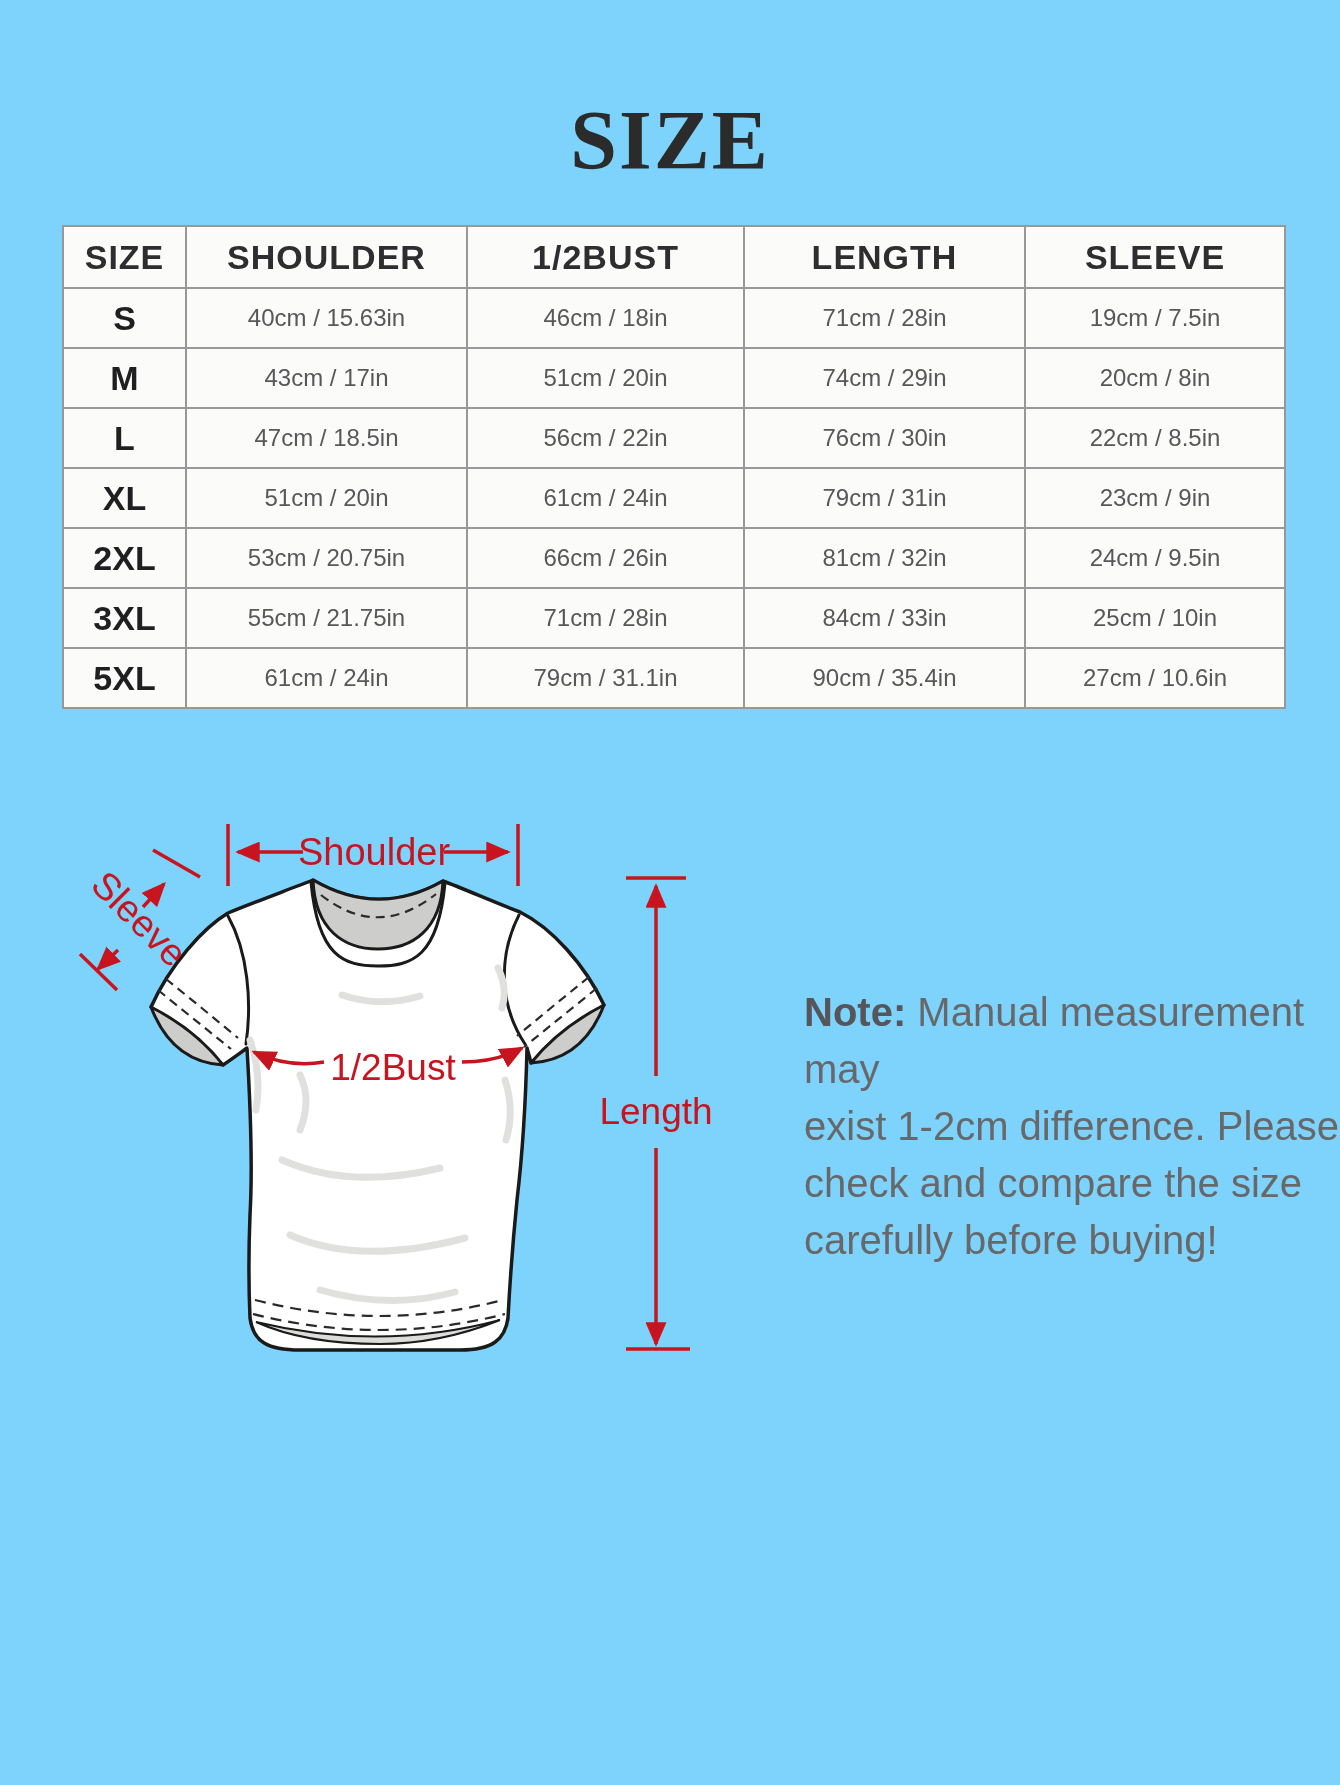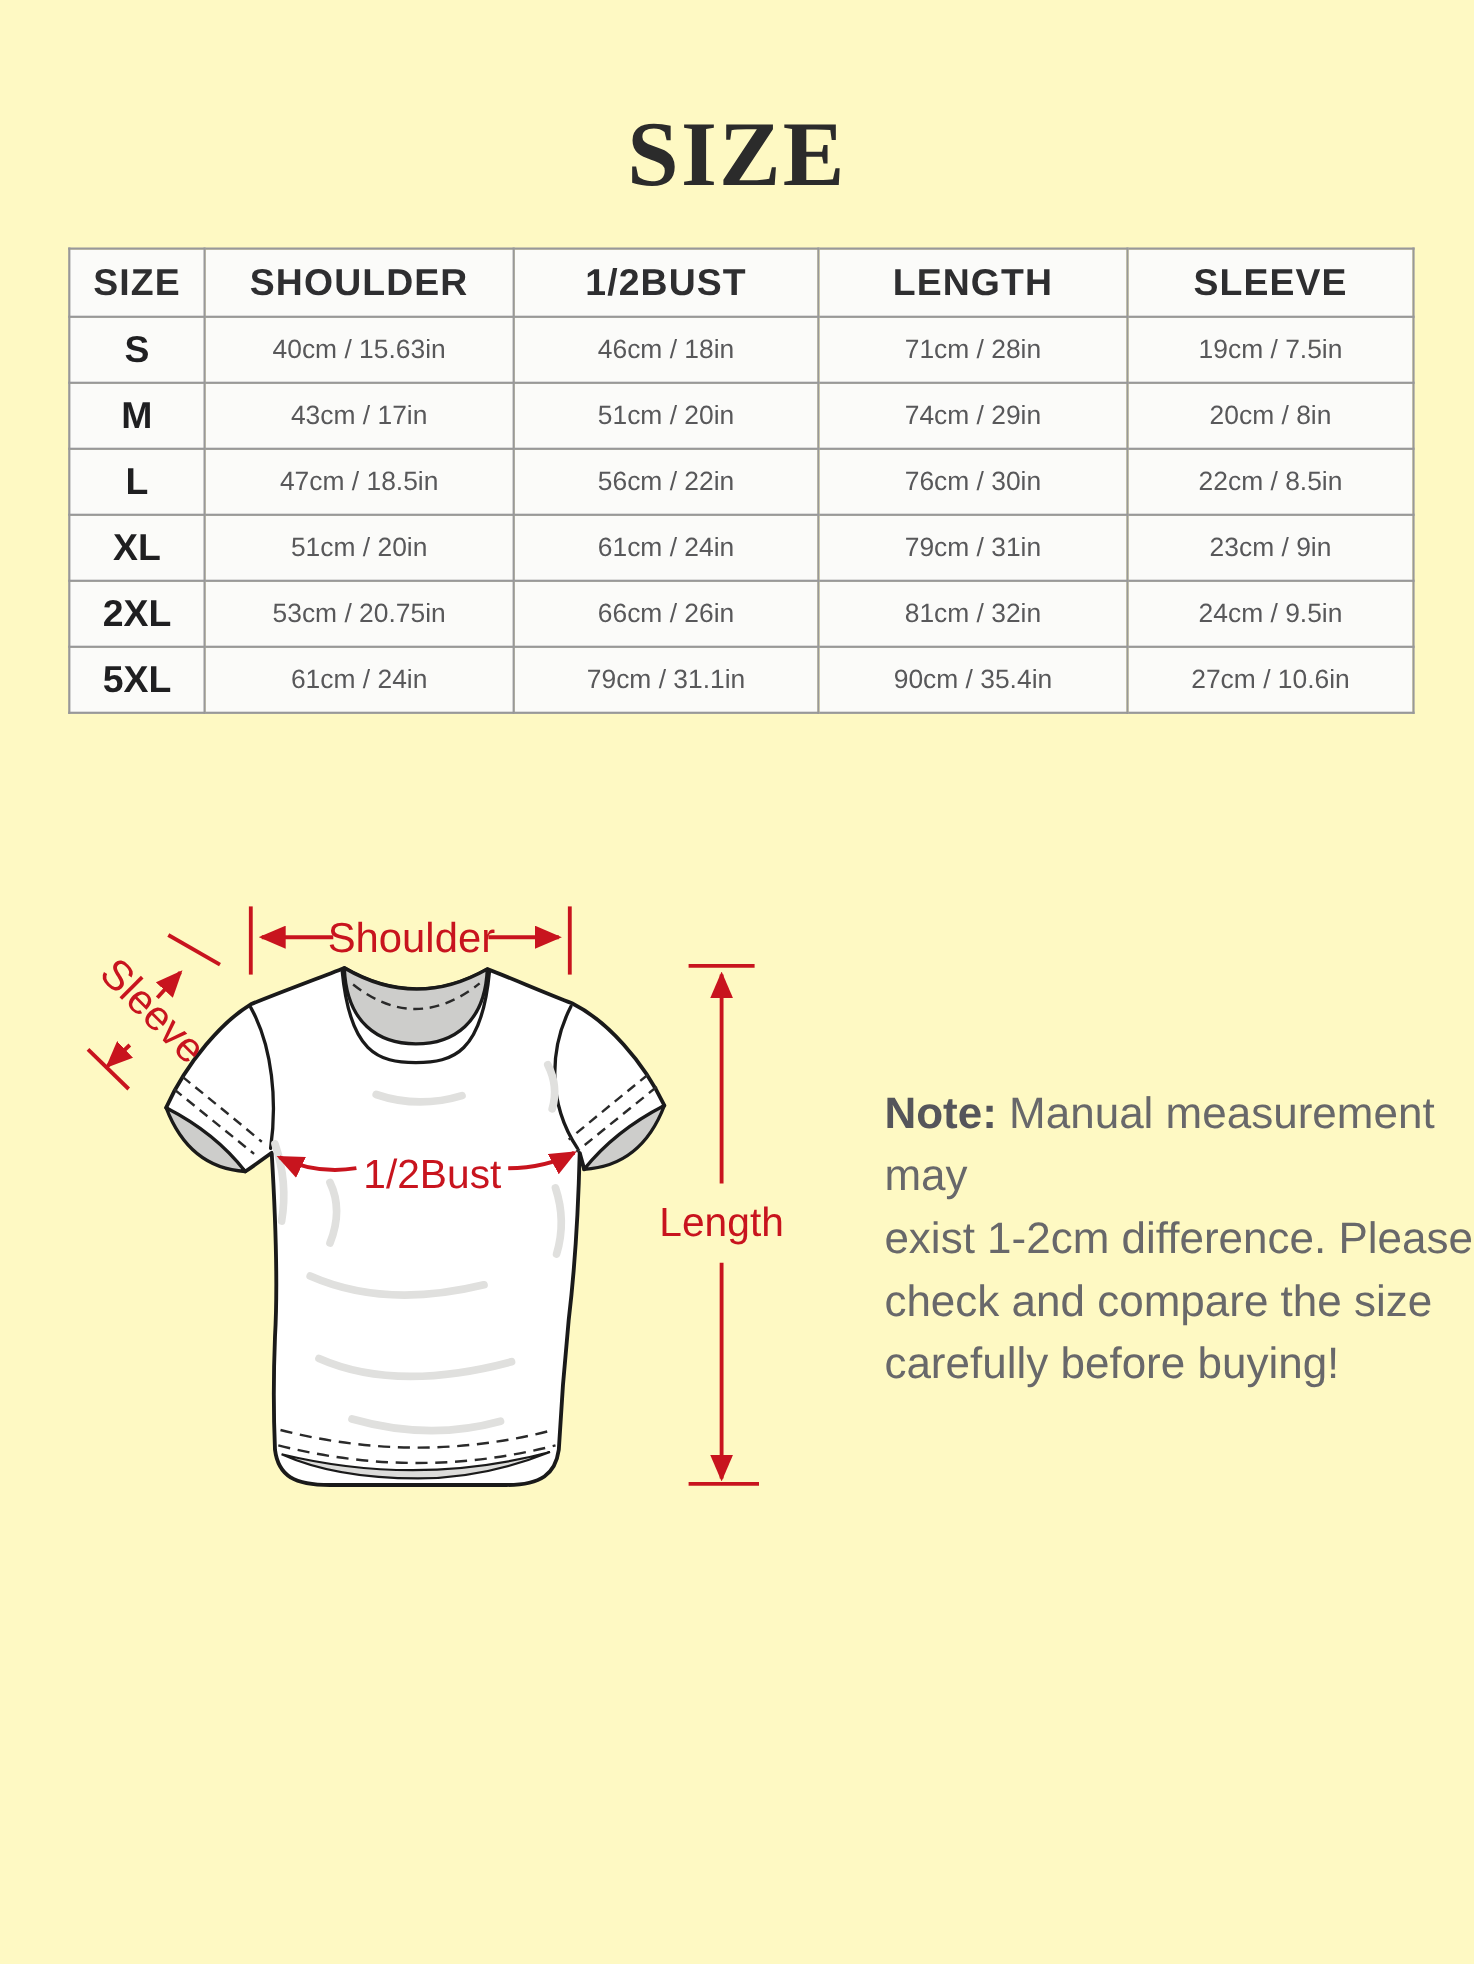--- a/index.html
+++ b/index.html
@@ -1,17 +1,17 @@
 <!DOCTYPE html>
 <html><head>
 <meta charset="utf-8">
 <style>
   html,body{margin:0;padding:0;background:#ffffff;}
   .page{
-    position:relative;width:1340px;height:1785px;background:#fef9c3;overflow:hidden;
+    position:relative;width:1340px;height:1785px;background:#7dd3fc;overflow:hidden;
     font-family:"Liberation Sans", sans-serif;
   }
   .title{
     position:absolute;top:92px;left:0;width:100%;text-align:center;
     font-family:"Liberation Serif", serif;font-weight:700;font-size:84px;
     color:#2b2b2b;letter-spacing:2px;margin:0;
   }
   .size-table{
     position:absolute;left:62px;top:225px;width:1222px;
     border-collapse:collapse;table-layout:fixed;
@@ -177,20 +177,27 @@
       <td>23cm / 9in</td>
     </tr>
     <tr>
       <td class="size-col">2XL</td>
       <td>53cm / 20.75in</td>
       <td>66cm / 26in</td>
       <td>81cm / 32in</td>
       <td>24cm / 9.5in</td>
     </tr>
     <tr>
+      <td class="size-col">3XL</td>
+      <td>55cm / 21.75in</td>
+      <td>71cm / 28in</td>
+      <td>84cm / 33in</td>
+      <td>25cm / 10in</td>
+    </tr>
+    <tr>
       <td class="size-col">5XL</td>
       <td>61cm / 24in</td>
       <td>79cm / 31.1in</td>
       <td>90cm / 35.4in</td>
       <td>27cm / 10.6in</td>
     </tr>
   </tbody>
     </table>
 
   <div class="note">

